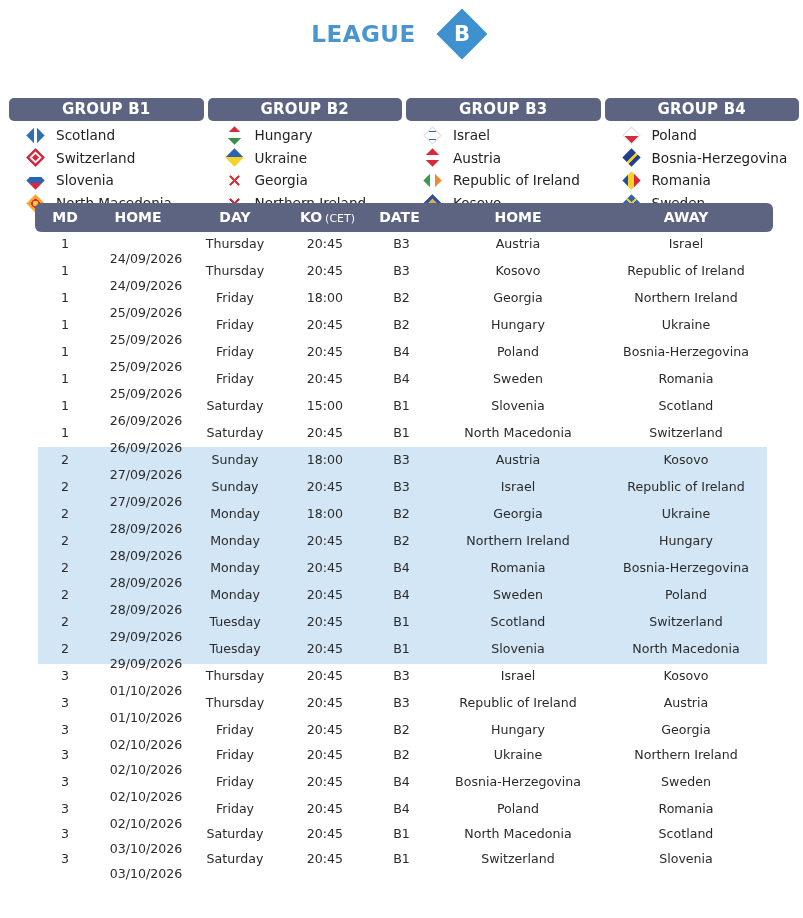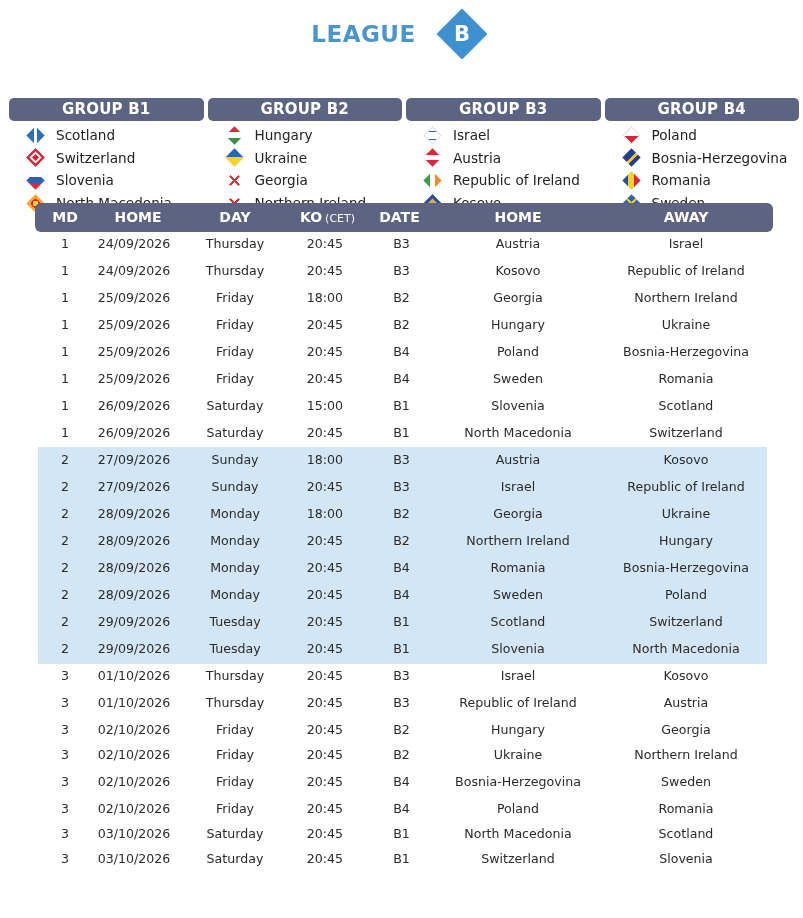--- a/index.html
+++ b/index.html
@@ -34,21 +34,21 @@
   .th small { font-size:11px; font-weight:normal; margin-left:3px; }
 
   .highlight { position:absolute; left:38px; top:447px; width:729px; height:217px; background:#d2e6f5; }
 
   .rows { position:absolute; left:0; top:230px; width:803px; }
   .row { position:absolute; left:0; width:803px; height:27px; font-size:12.6px; color:#2b2b2b; }
   .cell { position:absolute; top:0; height:27px; line-height:27px; text-align:center; white-space:nowrap; }
 
   
   .c-md   { left:45px;  width:40px; }
-  .c-date { left:84px;  width:100px; }
+  .c-date { left:96px;  width:100px;margin-top:15px; }
   .c-day  { left:190px; width:90px;text-align:center; }
   .c-ko   { left:290px; width:70px; }
   .c-grp  { left:364px; width:75px; }
   .c-home { left:428px; width:180px; }
   .c-away { left:596px; width:180px; }
 </style>
 </head>
 <body>
 
 <div class="title-wrap">

